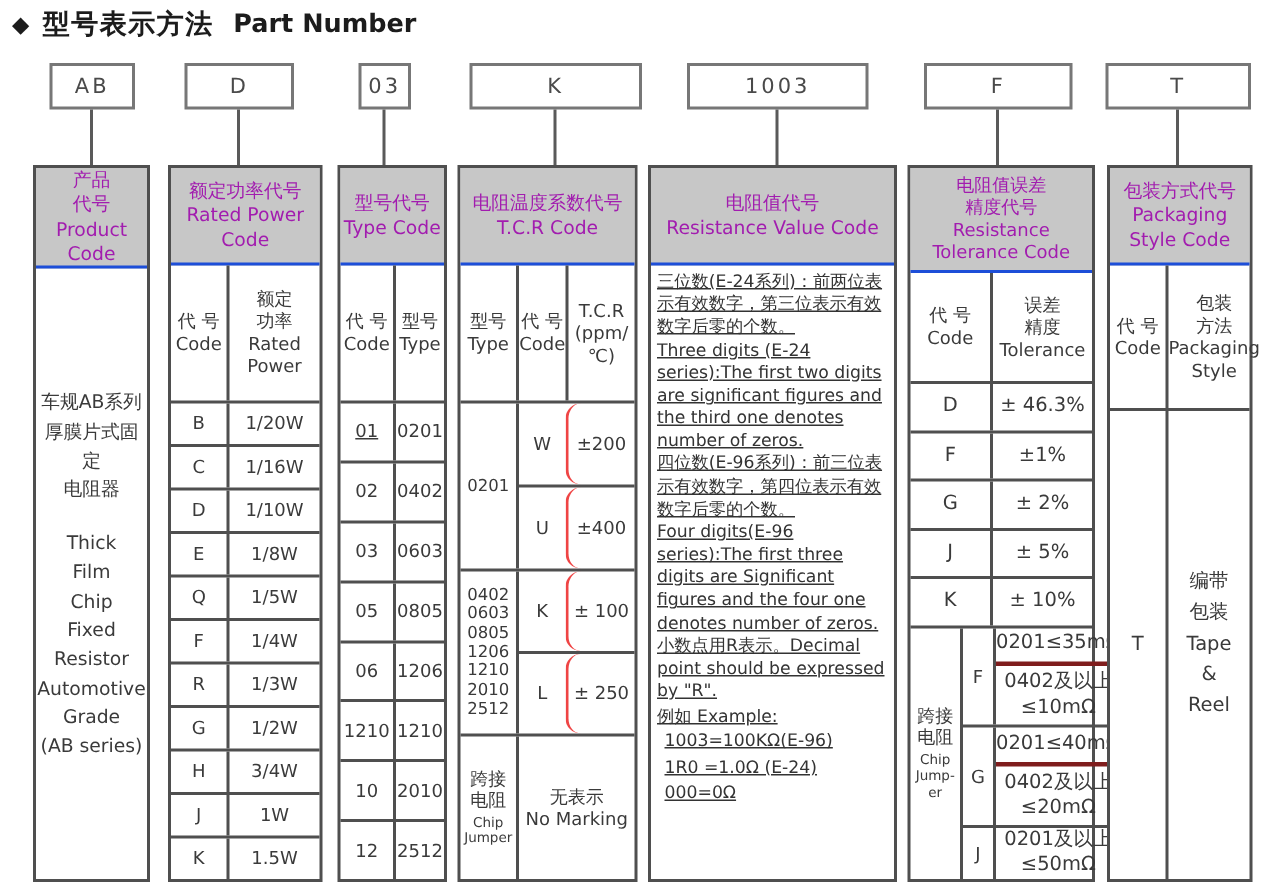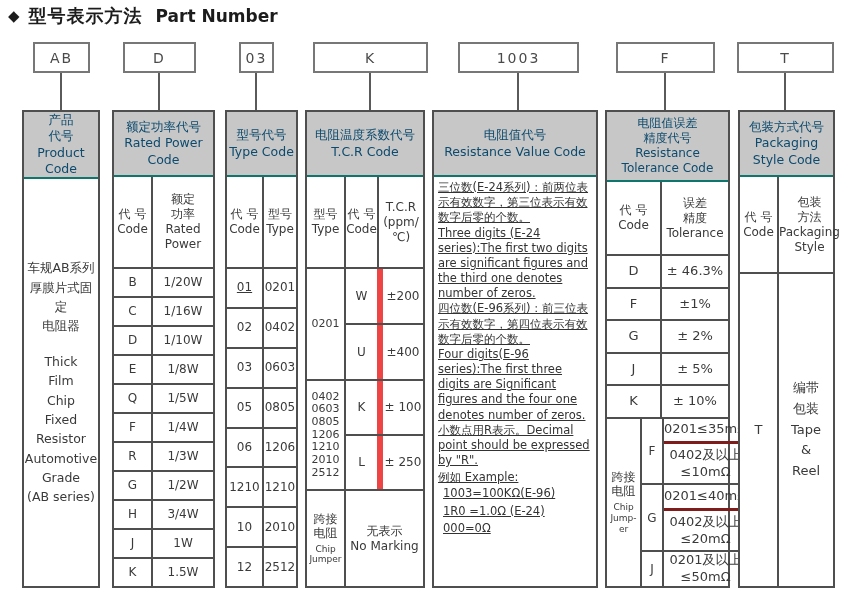--- a/index.html
+++ b/index.html
@@ -13,23 +13,23 @@
   .title .zh { font-size:18px; letter-spacing:1px; }
   .title .en { font-size:17px; margin-left:4px; }
 
   .codebox { position:absolute; top:42px; height:31px; border:2px solid #777;
              display:flex; align-items:center; justify-content:center;
              font-size:14px; letter-spacing:2px; color:#4a4a4a; background:#fff; }
   .vline { position:absolute; top:73px; height:37px; width:2px; background:#5a5a5a; }
 
   .tbl { position:absolute; top:110px; height:478px; border:2px solid #4f4f4f;
          display:flex; flex-direction:column; background:#fff; }
-  .tbl-head { flex:0 0 65px; background:#c7c7c7; border-bottom:2px solid #0f766e;
+  .tbl-head { flex:0 0 65px; background:#c7c7c7; border-bottom:2px solid #1d4ed8;
               display:flex; align-items:center; justify-content:center; text-align:center;
-              white-space:pre-line; font-size:12.5px; line-height:1.3; color:#0c4a6e; }
+              white-space:pre-line; font-size:12.5px; line-height:1.3; color:#a21caf; }
   .tbl-head.tall { flex-basis:70px; font-size:12px; line-height:1.25; }
 
   .subhead,.row,.sec { display:flex; border-top:2px solid #4f4f4f; }
   .tbl-head + .subhead, .tbl-head + .row, .tbl-head + .sec, .tbl-head + .body1 { border-top:none; }
   .row { flex:1 1 auto; }
   .cell { display:flex; align-items:center; justify-content:center; text-align:center;
           white-space:pre-line; font-size:12px; line-height:1.25; }
   .cell + .cell, .vdiv { border-left:2px solid #4f4f4f; }
   .grow { flex:1 1 auto; }
 
@@ -43,21 +43,21 @@
   .subhead .cell { font-size:12px; }
   .sub7 { flex-basis:95px; }
   .sub6 { flex-basis:72px; }
 
   
   .sec .typecell { flex:0 0 37px; white-space:pre-line; font-size:11px; line-height:1.15; }
   .sec .rcol { flex:1 1 auto; display:flex; flex-direction:column; border-left:2px solid #4f4f4f; }
   .sec .rrow { flex:1 1 auto; display:flex; }
   .sec .rrow + .rrow { border-top:2px solid #4f4f4f; }
   .sec .ccell { flex:0 0 31px; }
-  .sec .tcell { flex:1 1 auto; border-left:6px solid #ef4444; }
+  .sec .tcell { flex:1 1 auto; border-left:2px solid #ef4444;border-radius:10px; }
   .jumper-zh { font-size:12px; line-height:1.2; }
   .jumper-en { font-size:9px; line-height:1.2; }
 
   
   .body5 { flex:1 1 auto; padding:3px 4px; font-size:11.5px; line-height:1.32; color:#333;text-decoration:underline; }
   .body5 .p { margin:0; }
   .body5 .ex { padding-left:5px; line-height:1.5; }
   .body5 .exhead { margin-top:2px; }
 
   

